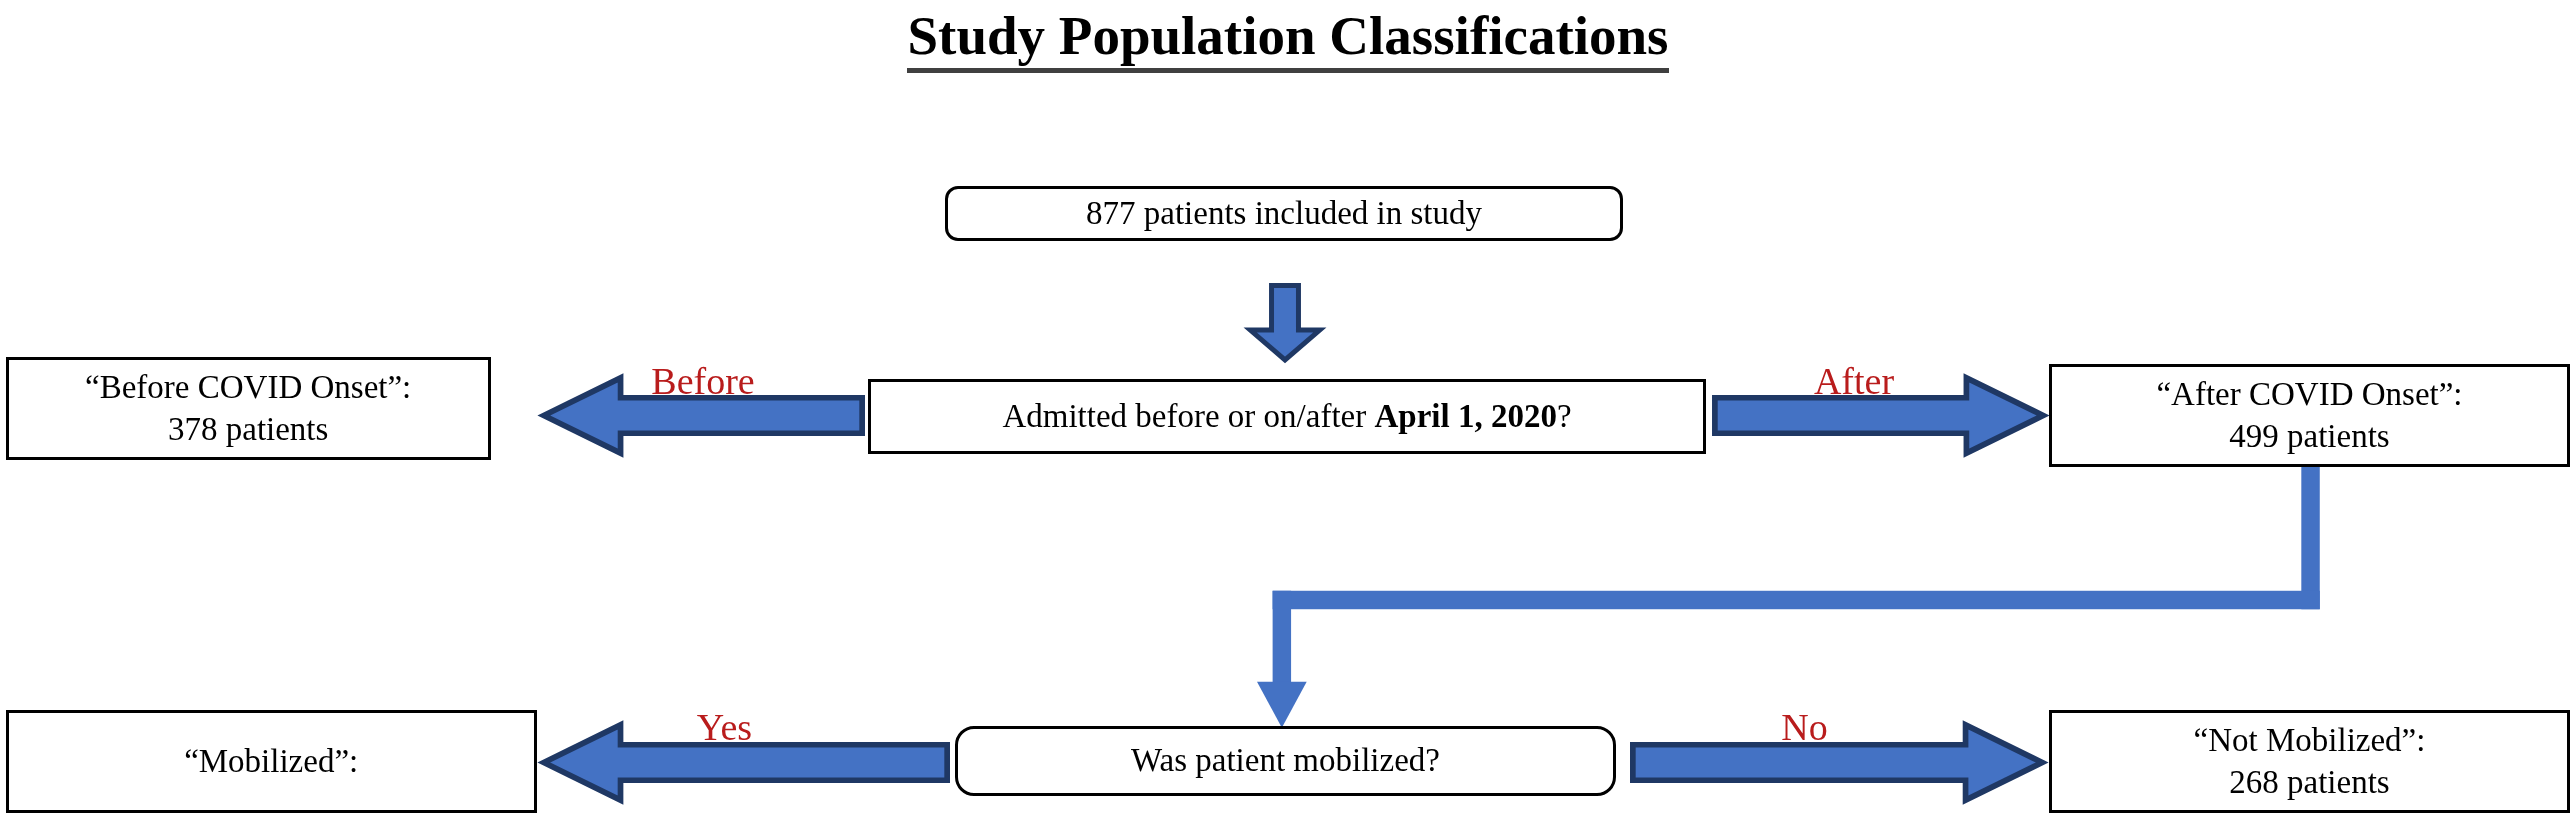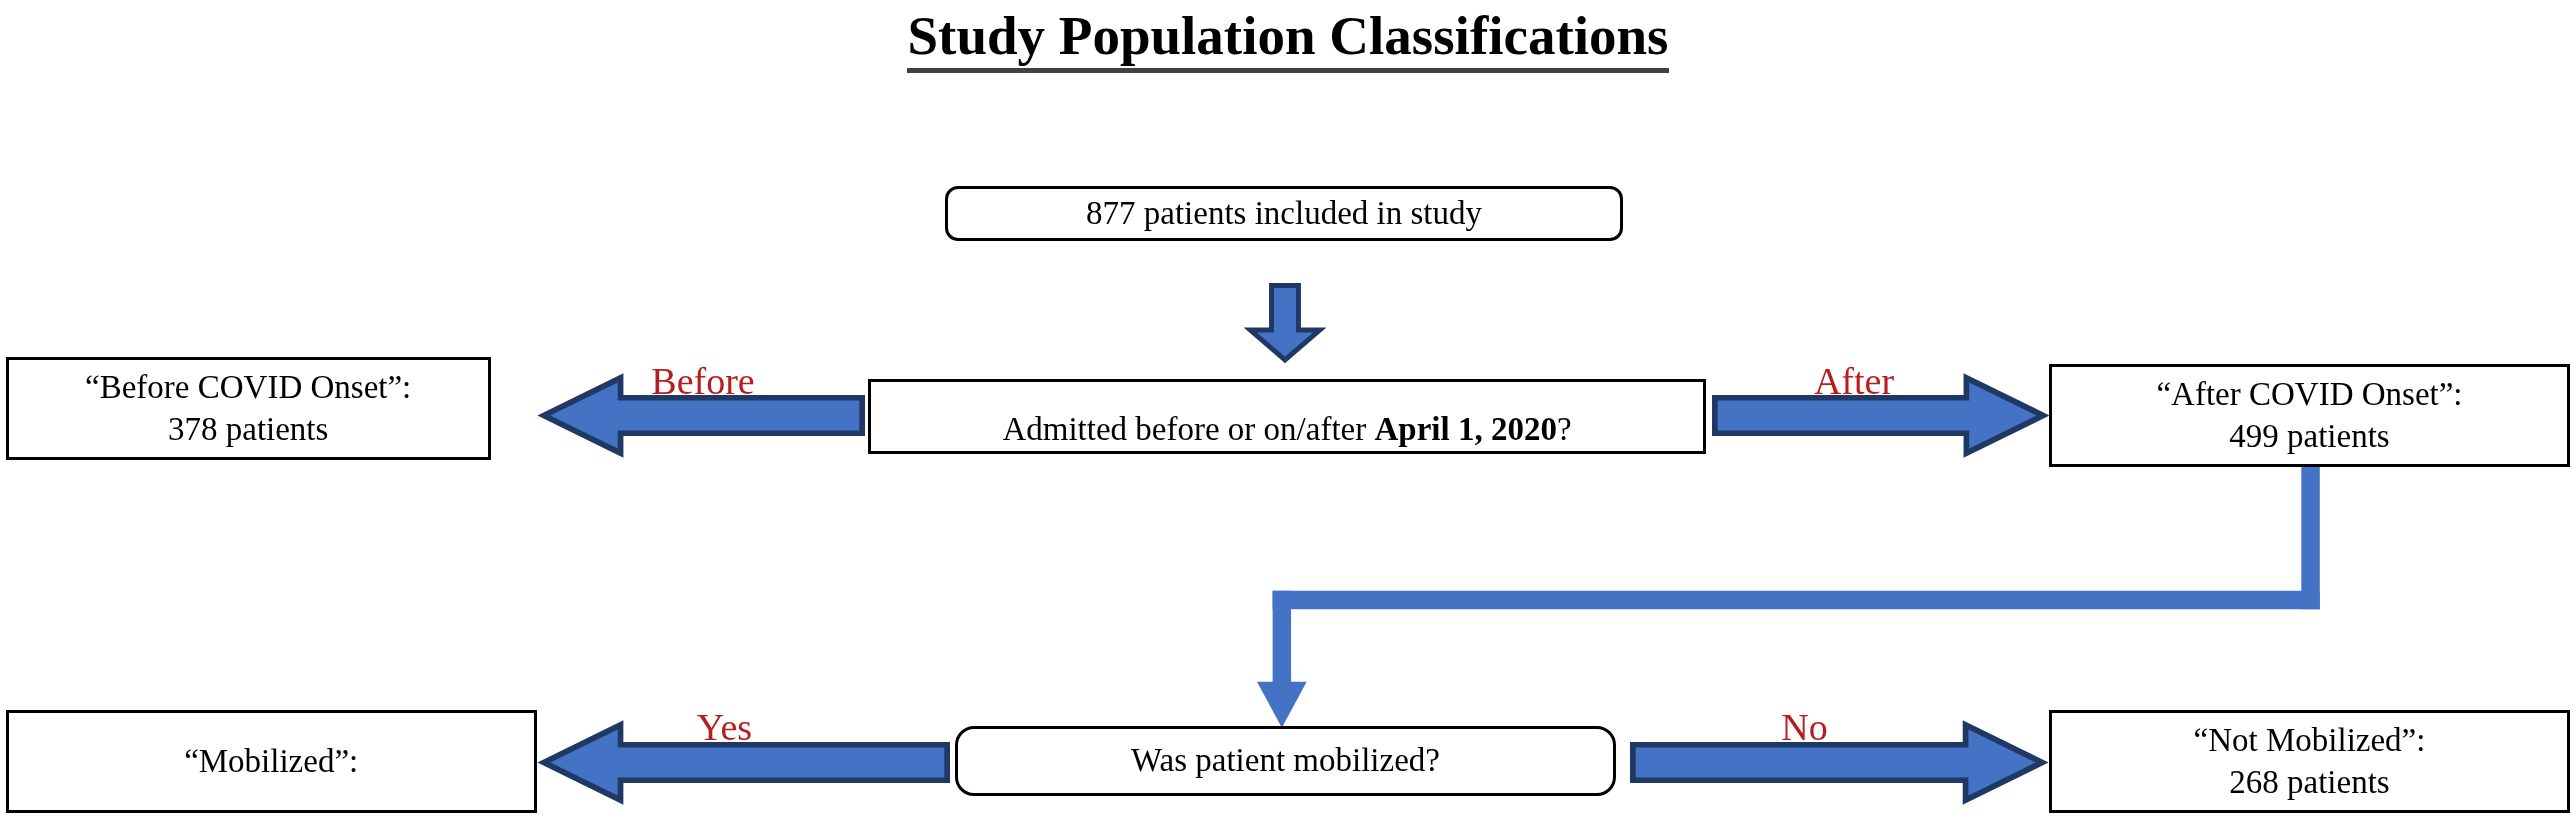--- a/index.html
+++ b/index.html
@@ -89,21 +89,21 @@
   <div class="node" id="node-root" style="left:945px; top:186px; width:678px; height:55px;border-radius:13px;">
     <div class="txt">877 patients included in study</div>
   </div>
 
   <div class="arrow-wrap" id="arrow-root-down" style="left:1246px; top:283px; width:78px; height:80px;">
     <svg width="78" height="80" viewBox="0 0 110 112">
       <polygon points="36,3 74,3 74,66 104,66 55,108 6,66 36,66" fill="#4472C4" stroke="#1F3864" stroke-width="7" stroke-linejoin="miter"></polygon>
     </svg>
   </div>
 
-  <div class="node" id="node-decision-admit" style="left:868px; top:379px; width:838px; height:75px;align-items:flex-end;">
+  <div class="node" id="node-decision-admit" style="left:868px; top:379px; width:838px; height:75px;">
     <div class="txt"><span>Admitted before or on/after </span><b>April 1, 2020</b><span>?</span></div>
   </div>
 
   <div class="node" id="node-before-covid" style="left:5.7px; top:357px; width:485px; height:103px;">
     <div class="txt">
       <div>“Before COVID Onset”:</div>
       <div>378 patients</div>
     </div>
   </div>
 

